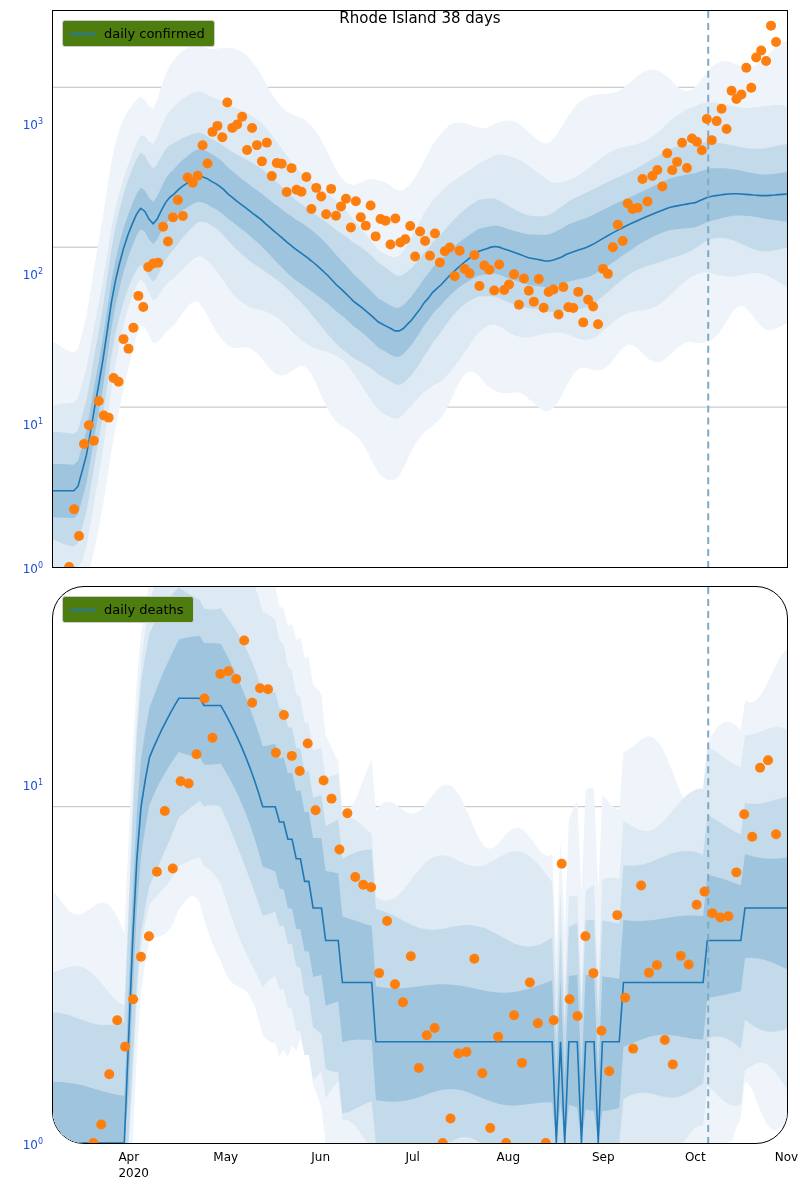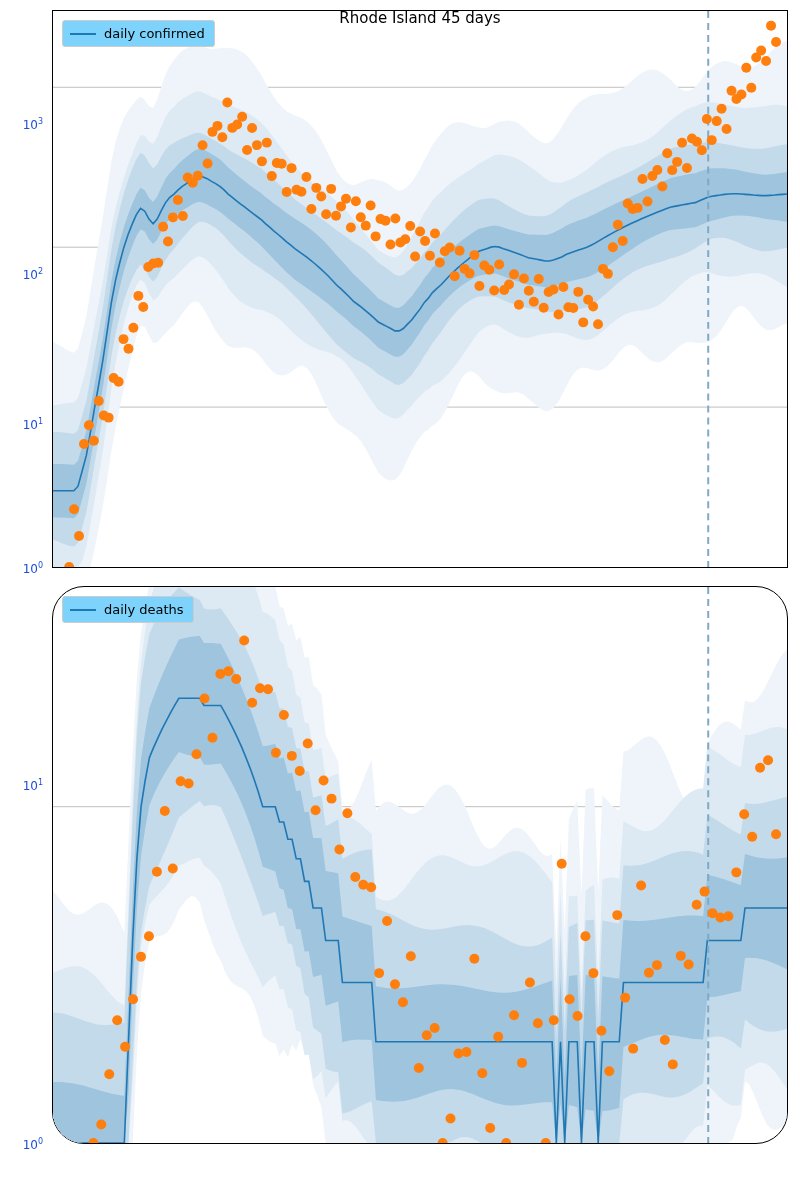--- a/index.html
+++ b/index.html
@@ -54,21 +54,21 @@
     top: -2px;
     text-align: center;
     font-size: 15px;
     color: #000000;
     pointer-events: none;
   }
   .legend {
     position: absolute;
     left: 9px;
     top: 9px;
-    background: #7dd3fc;
+    background: #4d7c0f;
     border: 1px solid #cccccc;
     border-radius: 3px;
     padding: 5px 9px 5px 7px;
     display: flex;
     align-items: center;
     gap: 8px;
     font-size: 13px;
     color: #000000;
   }
   .legend .swatch {
@@ -268,21 +268,21 @@
         <circle cx="685.3" cy="88.3" r="5" fill="#ff7f0e"></circle>
         <circle cx="690.3" cy="83.8" r="5" fill="#ff7f0e"></circle>
         <circle cx="695.2" cy="56.9" r="5" fill="#ff7f0e"></circle>
         <circle cx="700.2" cy="77.0" r="5" fill="#ff7f0e"></circle>
         <circle cx="705.1" cy="46.7" r="5" fill="#ff7f0e"></circle>
         <circle cx="710.1" cy="39.6" r="5" fill="#ff7f0e"></circle>
         <circle cx="715.0" cy="50.2" r="5" fill="#ff7f0e"></circle>
         <circle cx="720.0" cy="14.7" r="5" fill="#ff7f0e"></circle>
         <circle cx="725.0" cy="31.2" r="5" fill="#ff7f0e"></circle>
       </svg>
-    <div class="chart-title">Rhode Island 45 days</div>
+    <div class="chart-title">Rhode Island 38 days</div>
     <div class="legend">
       <span class="swatch"></span>
       <span>daily confirmed</span>
     </div>
   </div>
   <div class="ytick-labels" id="yticks-top" style="left:0px; top:10px; height:558px;">
       <div class="ytick" style="top: 114.39px;">10<sup>3</sup></div>
       <div class="ytick" style="top: 263.934px;">10<sup>2</sup></div>
       <div class="ytick" style="top: 414.036px;">10<sup>1</sup></div>
       <div class="ytick" style="top: 558px;">10<sup>0</sup></div>
@@ -388,14 +388,24 @@
     <div class="legend">
       <span class="swatch"></span>
       <span>daily deaths</span>
     </div>
   </div>
   <div class="ytick-labels" id="yticks-bottom" style="left:0px; top:586px; height:558px;">
       <div class="ytick" style="top: 199.206px;">10<sup>1</sup></div>
       <div class="ytick" style="top: 558px;">10<sup>0</sup></div>
     </div>
 
+  <div class="xtick-labels" id="xticks" style="top:1146px;">
+      <div class="xtick" style="left: 81.696px;">Apr<span class="year">2020</span></div>
+      <div class="xtick" style="left: 173.696px;">May</div>
+      <div class="xtick" style="left: 268.64px;">Jun</div>
+      <div class="xtick" style="left: 360.64px;">Jul</div>
+      <div class="xtick" style="left: 456.32px;">Aug</div>
+      <div class="xtick" style="left: 551.264px;">Sep</div>
+      <div class="xtick" style="left: 643.264px;">Oct</div>
+      <div class="xtick" style="left: 734.528px;">Nov</div>
+    </div>
 
 </div>
 
 </body></html>

